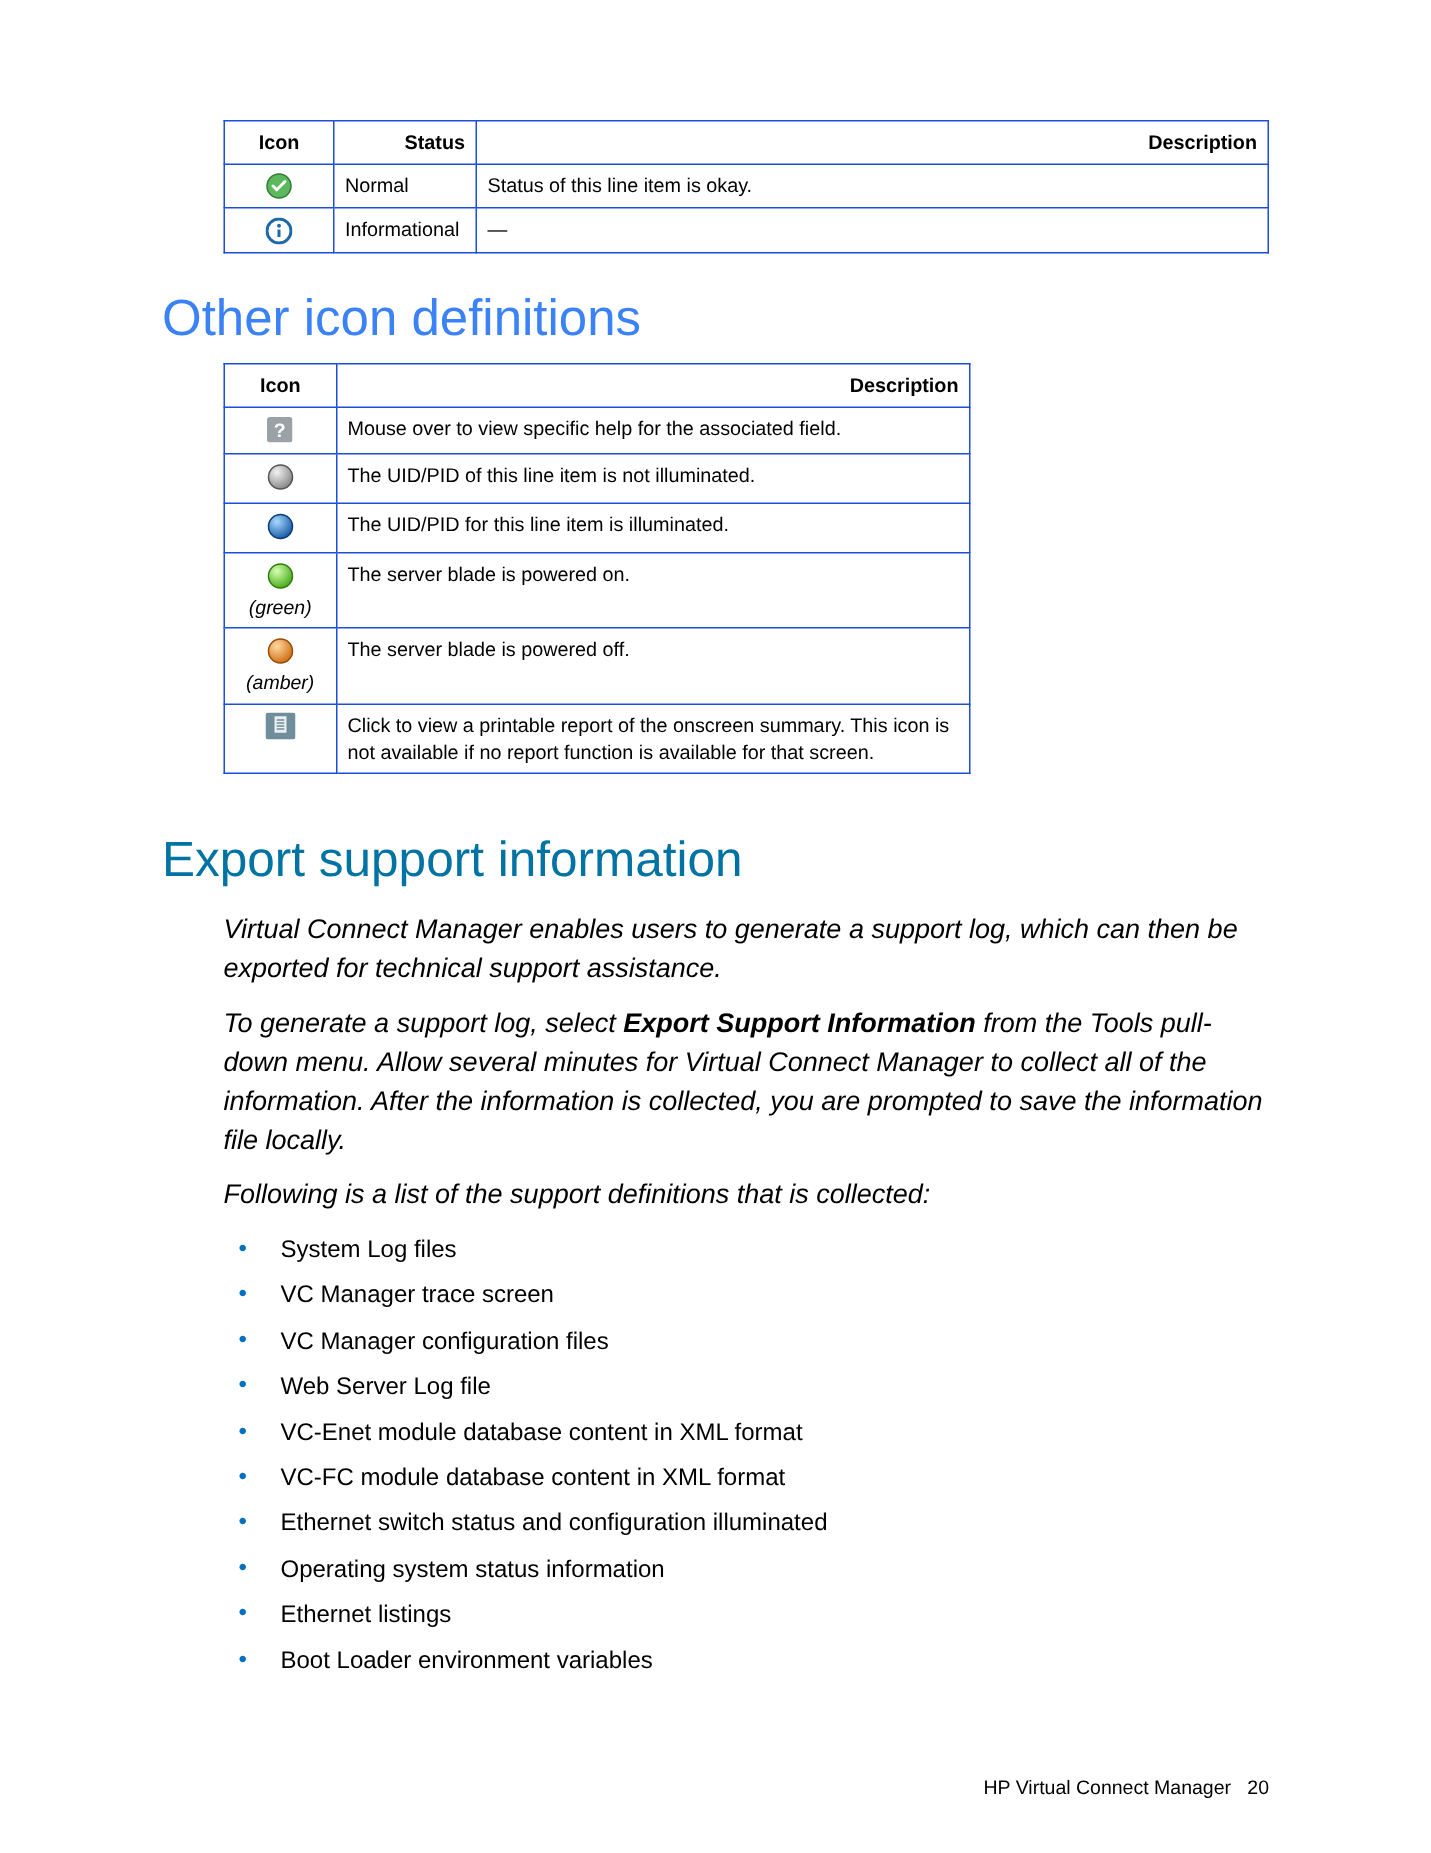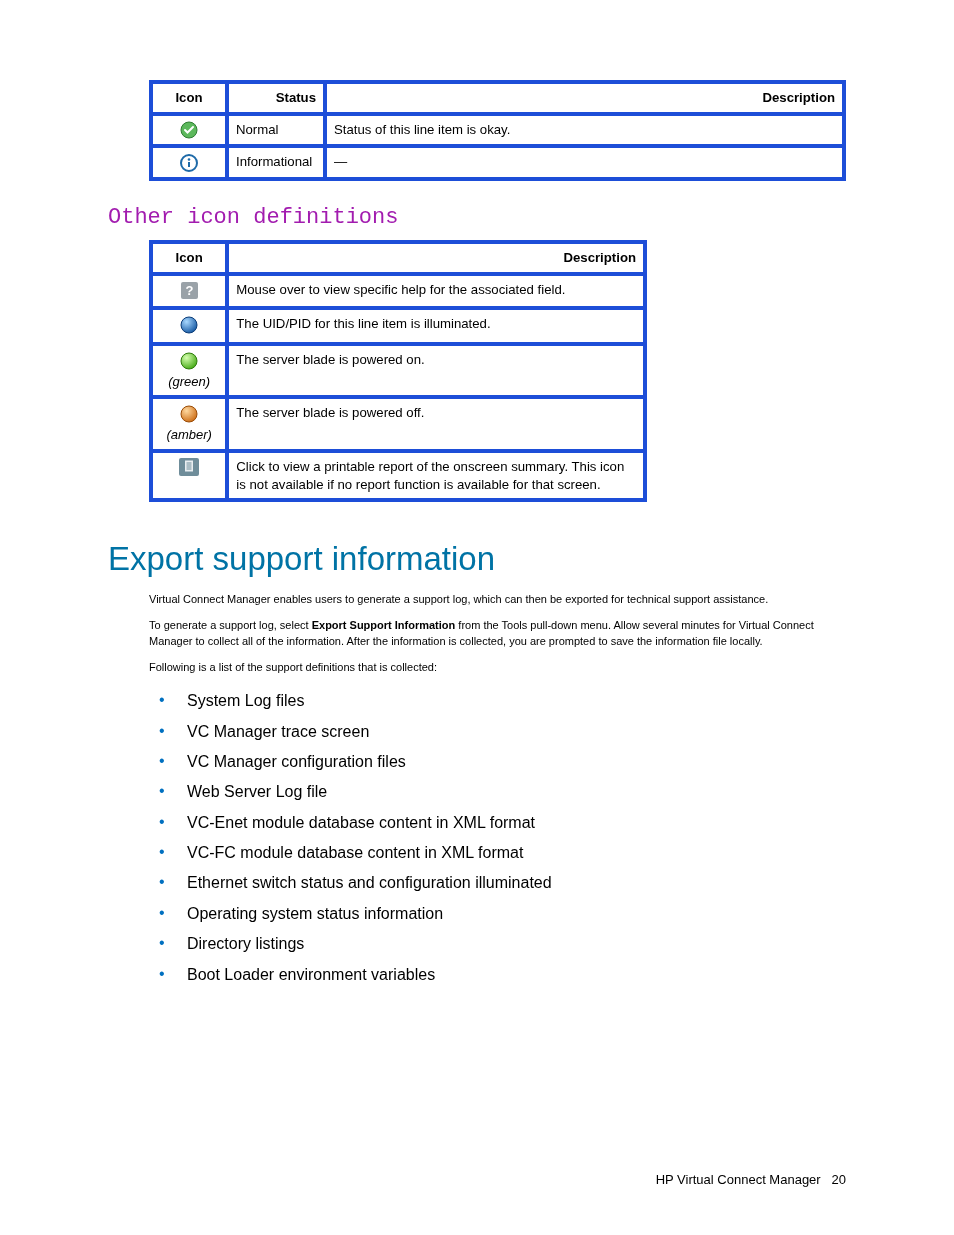--- a/index.html
+++ b/index.html
@@ -16,21 +16,21 @@
     min-height: 1235px;
     position: relative;
   }
   table {
     border-collapse: collapse;
     margin-left: 41px;
   }
   table.t1 { width: 697px; }
   table.t2 { width: 498px; }
   th, td {
-    border: 4px solid #1d4ed8;
+    border: 1px solid #1d4ed8;
     text-align: left;
     vertical-align: top;
     padding: 5px 7px 5px 7px;
     font-size: 13.2px;
     line-height: 1.35;
     font-weight: normal;
   }
   th {
     font-weight: bold;
     text-align: right;
@@ -41,37 +41,38 @@
   }
   .t1 .status-cell { width: 80px; }
   .t2 .desc-cell { width: 398px; }
   .icon-note {
     font-size: 13px;
     text-align: center;
     margin-top: 2px;
     font-style: italic;
   }
   h2.section {
-    font-family: Liberation Mono, monospace;
+    font-family: Liberation Sans, sans-serif;
     font-weight: normal;
-    color: #a21caf;
-    font-size: 22px;
+    color: #3b82f6;
+    font-size: 34px;
     margin: 24px 0 10px 0;
   }
   h1.section {
     font-family: Arial, Helvetica, sans-serif;
     font-weight: normal;
     color: #0073a5;
     font-size: 33px;
     margin: 38px 0 14px 0;
   }
   p.body {
-    font-size: 11px;
+    font-size: 18px;
     line-height: 1.45;
     margin: 10px 0 10px 41px;
+    font-style: italic;
   }
   .bold { font-weight: bold; }
   ul.bullets {
     list-style: none;
     margin: 8px 0 0 41px;
     padding: 0;
   }
   ul.bullets li {
     font-size: 16px;
     line-height: 1.4;
@@ -81,21 +82,21 @@
   ul.bullets li::before {
     content: "•";
     color: #0070c0;
     font-size: 16px;
     position: absolute;
     left: 10px;
     top: 3px;
   }
   .footer {
     position: absolute;
-    bottom: 48px;
+    bottom: 36px;
     right: 108px;
     font-size: 13px;
   }
   
   .ic {
     display: inline-block;
     vertical-align: middle;
   }
   svg { display: block; margin: 0 auto; }
 </style>
@@ -151,20 +152,37 @@
       <td class="icon-cell">
         <span class="ic">
           <svg width="17" height="17">
                 <rect x="0" y="0" width="17" height="17" rx="2" fill="#9aa2a8"></rect>
                 <text x="8.5" y="13" font-size="13" font-weight="bold" fill="#fff" text-anchor="middle" font-family="Arial">?</text>
               </svg>
         </span>
         <div class="icon-note"></div>
       </td>
       <td class="desc-cell">Mouse over to view specific help for the associated field.</td>
+    </tr>
+    <tr>
+      <td class="icon-cell">
+        <span class="ic">
+          <svg width="20" height="20">
+            <defs>
+                  <radialGradient id="g1" cx="0.35" cy="0.3" r="0.8">
+                    <stop offset="0" stop-color="#f2f2f2"></stop>
+                    <stop offset="1" stop-color="#7d7d7d"></stop>
+                  </radialGradient>
+                </defs>
+            <circle cx="10" cy="10" r="8" fill="url(#g1)" stroke="#555" stroke-width="1"></circle>
+          </svg>
+        </span>
+        <div class="icon-note"></div>
+      </td>
+      <td class="desc-cell">The UID/PID of this line item is not illuminated.</td>
     </tr>
     <tr>
       <td class="icon-cell">
         <span class="ic">
           <svg width="20" height="20">
             <defs>
                   <radialGradient id="g2" cx="0.35" cy="0.3" r="0.8">
                     <stop offset="0" stop-color="#a8d8ff"></stop>
                     <stop offset="1" stop-color="#0b4f9c"></stop>
                   </radialGradient>
@@ -241,21 +259,21 @@
 
   <ul class="bullets">
     <li>System Log files</li>
     <li>VC Manager trace screen</li>
     <li>VC Manager configuration files</li>
     <li>Web Server Log file</li>
     <li>VC-Enet module database content in XML format</li>
     <li>VC-FC module database content in XML format</li>
     <li>Ethernet switch status and configuration illuminated</li>
     <li>Operating system status information</li>
-    <li>Directory listings</li>
+    <li>Ethernet listings</li>
     <li>Boot Loader environment variables</li>
   </ul>
 
   <div class="footer">
     <span>HP Virtual Connect Manager</span>&nbsp;&nbsp;&nbsp;<span>20</span>
   </div>
 
 </div>
 
 </body></html>

